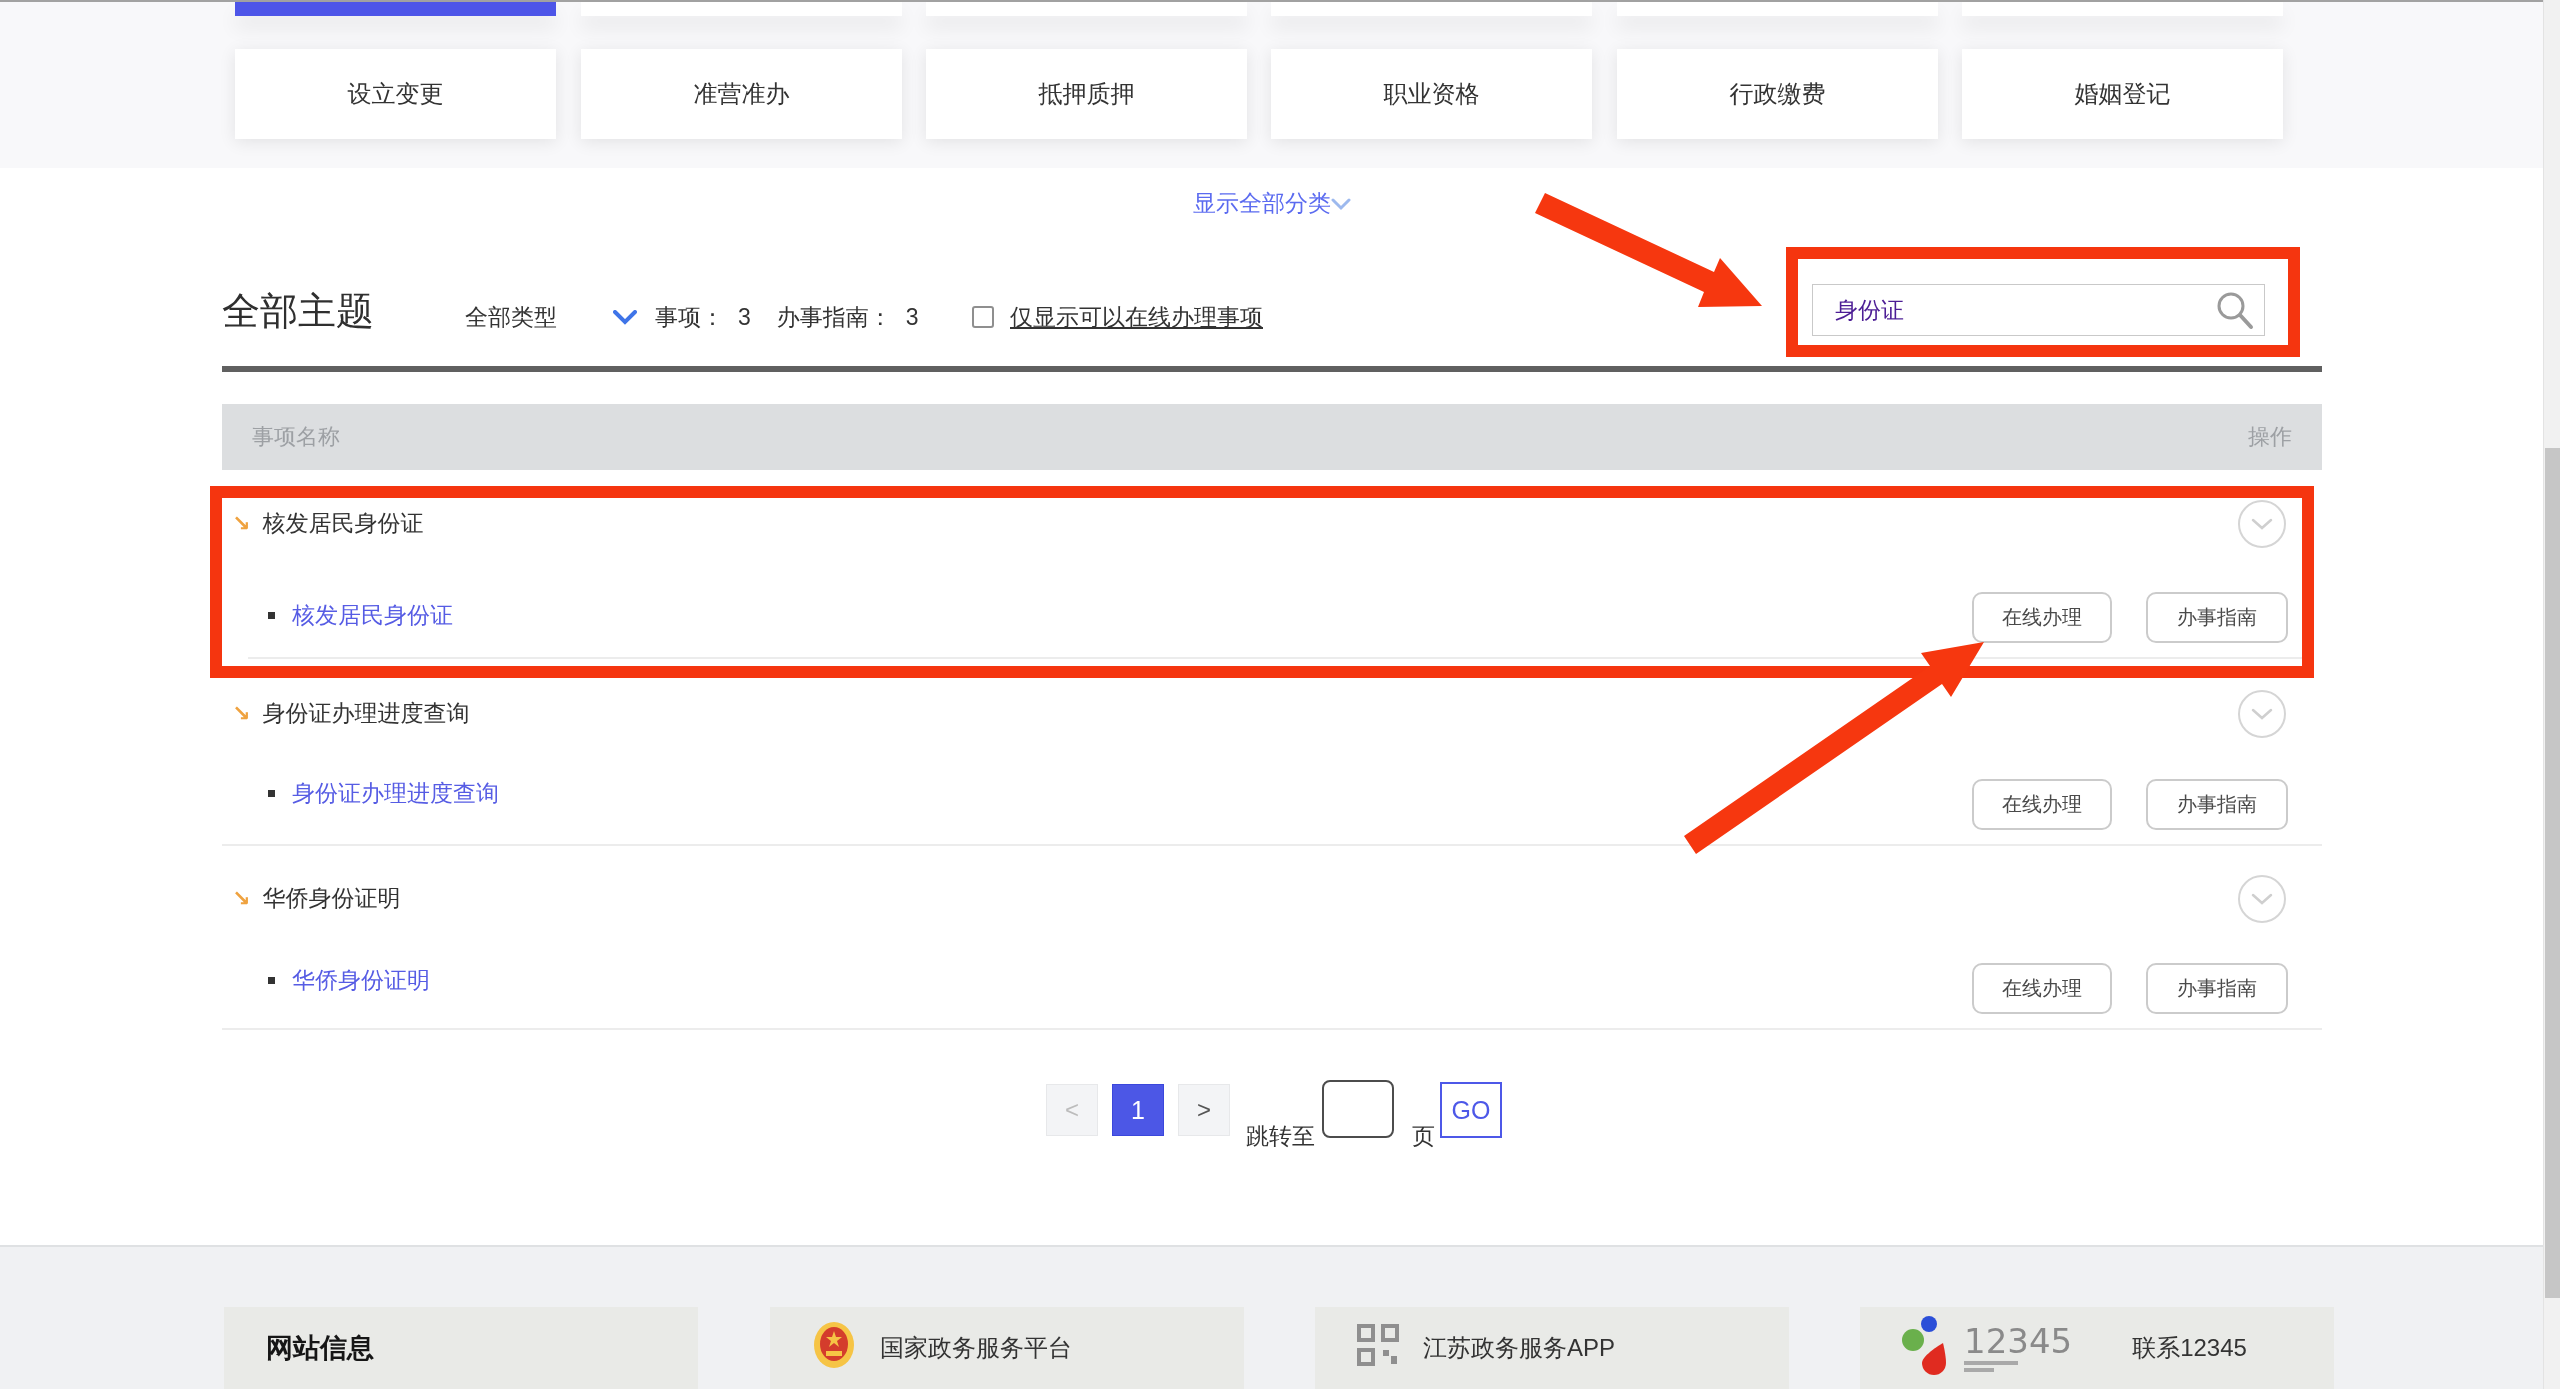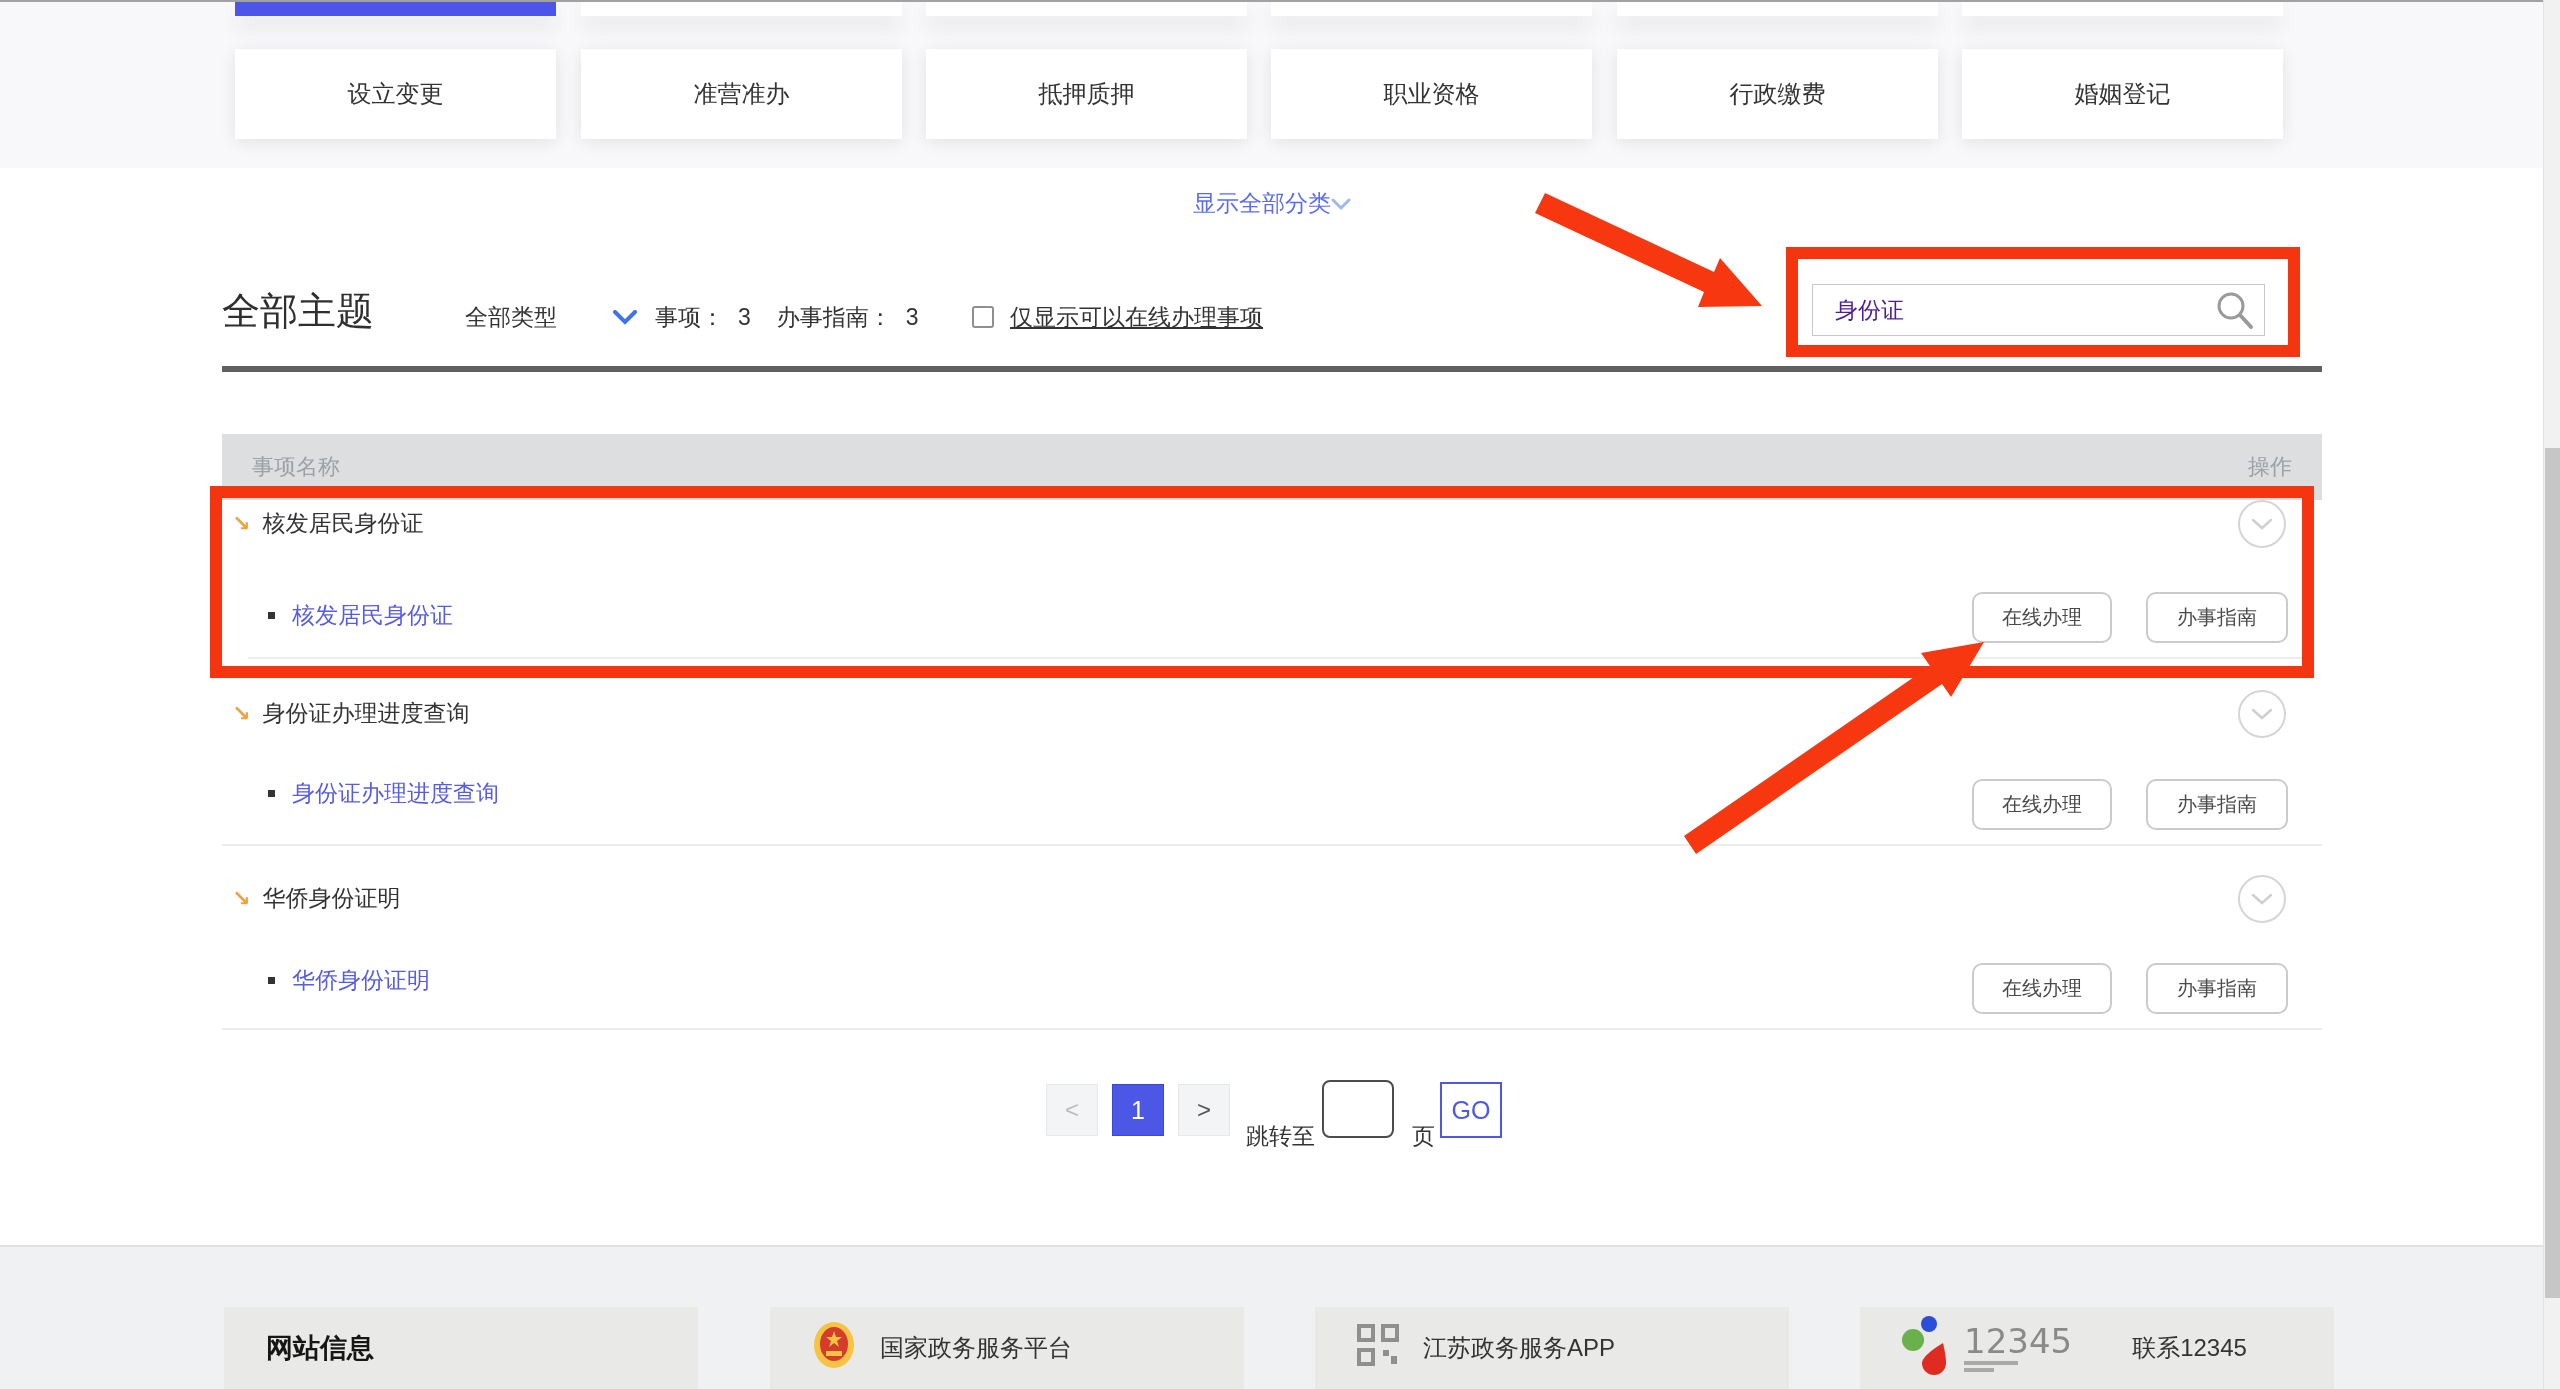--- a/index.html
+++ b/index.html
@@ -32,21 +32,21 @@
   .search-wrap{position:absolute;left:1812px;top:284px;width:453px;height:52px;border:1px solid #c9c9c9;
                background:#fff;box-sizing:border-box;z-index:7;}
   .search-wrap input{width:100%;height:100%;border:0;outline:0;padding:0 64px 0 22px;font-size:23px;
                      color:#4c1d95;background:transparent;box-sizing:border-box;
                      font-family:"Liberation Sans","DejaVu Sans",sans-serif;}
   .search-icon{position:absolute;right:8px;top:5px;width:42px;height:42px;}
 
   .darkbar{position:absolute;left:222px;top:366px;width:2100px;height:6px;background:#606060;}
   .thead{position:absolute;left:222px;top:404px;width:2100px;height:66px;background:#dcdee0;
          display:flex;align-items:center;justify-content:space-between;padding:12px 30px;
-         box-sizing:border-box;font-size:22px;color:#9da0a4;margin-top:30px;}
+         box-sizing:border-box;font-size:22px;color:#9da0a4;}
 
   .row-rect{position:absolute;left:210px;top:486px;width:2104px;height:192px;
             border:12px solid #f5350f;box-sizing:border-box;z-index:6;pointer-events:none;}
 
   .row-title{position:absolute;display:flex;align-items:center;gap:12px;font-size:23px;color:#333;cursor:pointer;}
   .row-title .ar{color:#efa23f;font-size:22px;font-weight:bold;line-height:1;}
   .bullet{position:absolute;width:7px;height:7px;background:#333;}
   .sub-link{position:absolute;font-size:23px;color:#565ce4;cursor:pointer;}
   .btn{position:absolute;height:51px;border:2px solid #cbcbcb;border-radius:10px;background:#fff;
        font-size:20px;color:#4a4a4a;display:flex;align-items:center;justify-content:center;

